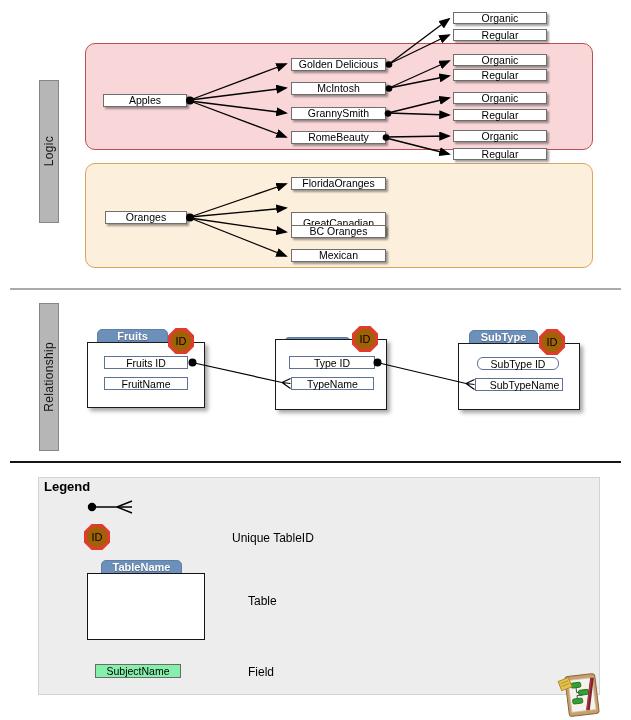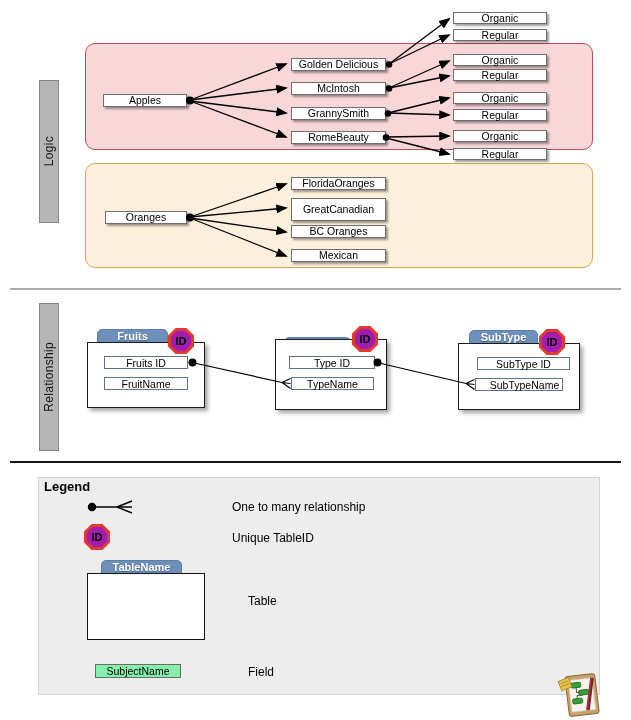--- a/index.html
+++ b/index.html
@@ -23,23 +23,23 @@
   .etab{position:absolute;background:#6d90ba;border:1px solid #5c7fa9;border-radius:5px 5px 0 0;
         color:#fff;font-weight:bold;font-size:11px;display:flex;align-items:center;
         justify-content:center;box-sizing:border-box;text-shadow:0 1px 1px rgba(0,0,0,.35);}
   .ebody{position:absolute;background:#fff;border:1.3px solid #1b1b1b;box-sizing:border-box;
          box-shadow:2.5px 3px 4px rgba(0,0,0,.35);}
   .efield{position:absolute;background:#fff;border:1px solid #5e7292;box-sizing:border-box;
           font-size:10.5px;display:flex;align-items:center;justify-content:center;white-space:nowrap;}
   
   .octa{position:absolute;width:26px;height:26px;background:#e23b2e;
         clip-path:polygon(29% 0%,71% 0%,100% 29%,100% 71%,71% 100%,29% 100%,0% 71%,0% 29%);}
-  .octa .inner{position:absolute;inset:3px;background:#a21caf;
+  .octa .inner{position:absolute;inset:3px;background:#a16207;
         clip-path:polygon(29% 0%,71% 0%,100% 29%,100% 71%,71% 100%,29% 100%,0% 71%,0% 29%);
-        display:flex;align-items:center;justify-content:center;font-size:11px;font-weight:bold;}
+        display:flex;align-items:center;justify-content:center;font-size:11px;font-weight:normal;}
   
   .hr1{position:absolute;background:#ababab;}
   .hr2{position:absolute;background:#161616;}
   
   .legendbox{position:absolute;background:#ededed;border:1px solid #d4d4d4;box-sizing:border-box;}
   .legend-title{position:absolute;font-size:13px;font-weight:bold;}
   .legend-label{position:absolute;font-size:12px;white-space:nowrap;}
   .plainbox{position:absolute;background:#fff;border:1.3px solid #141414;box-sizing:border-box;}
   .plainfield{position:absolute;background:#86efac;border:1px solid #6b6b6b;box-sizing:border-box;
           font-size:10.5px;display:flex;align-items:center;justify-content:center;}
@@ -67,21 +67,21 @@
   <div class="node" style="left:453px;top:29px;width:94px;height:12px;">Regular</div>
   <div class="node" style="left:453px;top:54px;width:94px;height:12px;">Organic</div>
   <div class="node" style="left:453px;top:69px;width:94px;height:12px;">Regular</div>
   <div class="node" style="left:453px;top:92px;width:94px;height:12px;">Organic</div>
   <div class="node" style="left:453px;top:109px;width:94px;height:12px;">Regular</div>
   <div class="node" style="left:453px;top:130px;width:94px;height:12px;">Organic</div>
   <div class="node" style="left:453px;top:148px;width:94px;height:12px;">Regular</div>
 
   <div class="node" style="left:105px;top:211px;width:82px;height:13px;">Oranges</div>
   <div class="node" style="left:291px;top:177px;width:95px;height:13px;">FloridaOranges</div>
-  <div class="node" style="left:291px;top:198px;width:95px;height:23px;">GreatCanadian</div>
+  <div class="node" style="left:291px;top:212px;width:95px;height:23px;">GreatCanadian</div>
   <div class="node" style="left:291px;top:225px;width:95px;height:13px;">BC Oranges</div>
   <div class="node" style="left:291px;top:249px;width:95px;height:13px;">Mexican</div>
 
   <div class="hr1" style="left:10px;top:288px;width:611px;height:2px;"></div>
   <div class="hr2" style="left:10px;top:461px;width:611px;height:2px;"></div>
 
   <div class="vbar" style="left:39px;top:303px;height:148px;">
     <span>Relationship</span>
   </div>
 
@@ -104,28 +104,27 @@
     <div class="efield" style="left:289px;top:356px;width:86px;height:13px;">Type ID</div>
     <div class="efield" style="left:291px;top:377px;width:83px;height:13px;">TypeName</div>
   </div>
 
   <div>
     <div class="etab" style="left:469px;top:330px;width:69px;height:14px;">SubType</div>
     <div class="ebody" style="left:458px;top:343px;width:122px;height:67px;"></div>
     <div class="octa" style="left:539px;top:329px;">
       <div class="inner">ID</div>
     </div>
-    <div class="efield" style="left:477px;top:357px;width:93px;height:13px;">SubType ID</div>
+    <div class="efield" style="left:477px;top:357px;width:82px;height:13px;border-radius:6px;">SubType ID</div>
     <div class="efield" style="left:475px;top:378px;width:88px;height:13px;padding-left:11px;">SubTypeName</div>
   </div>
 
   <div class="legendbox" style="left:38px;top:477px;width:562px;height:218px;"></div>
   <div class="legend-title" style="left:44px;top:479px;">Legend</div>
 
-  <div class="legend-label" style="left:232px;top:500px;">One to many relationship</div>
   <div class="octa" style="left:84px;top:524px;">
     <div class="inner">ID</div>
   </div>
   <div class="legend-label" style="left:232px;top:531px;">Unique TableID</div>
 
   <div class="etab" style="left:101px;top:560px;width:81px;height:14px;">TableName</div>
   <div class="plainbox" style="left:87px;top:573px;width:118px;height:67px;"></div>
   <div class="legend-label" style="left:248px;top:594px;">Table</div>
 
   <div class="plainfield" style="left:95px;top:664px;width:86px;height:14px;">SubjectName</div>

